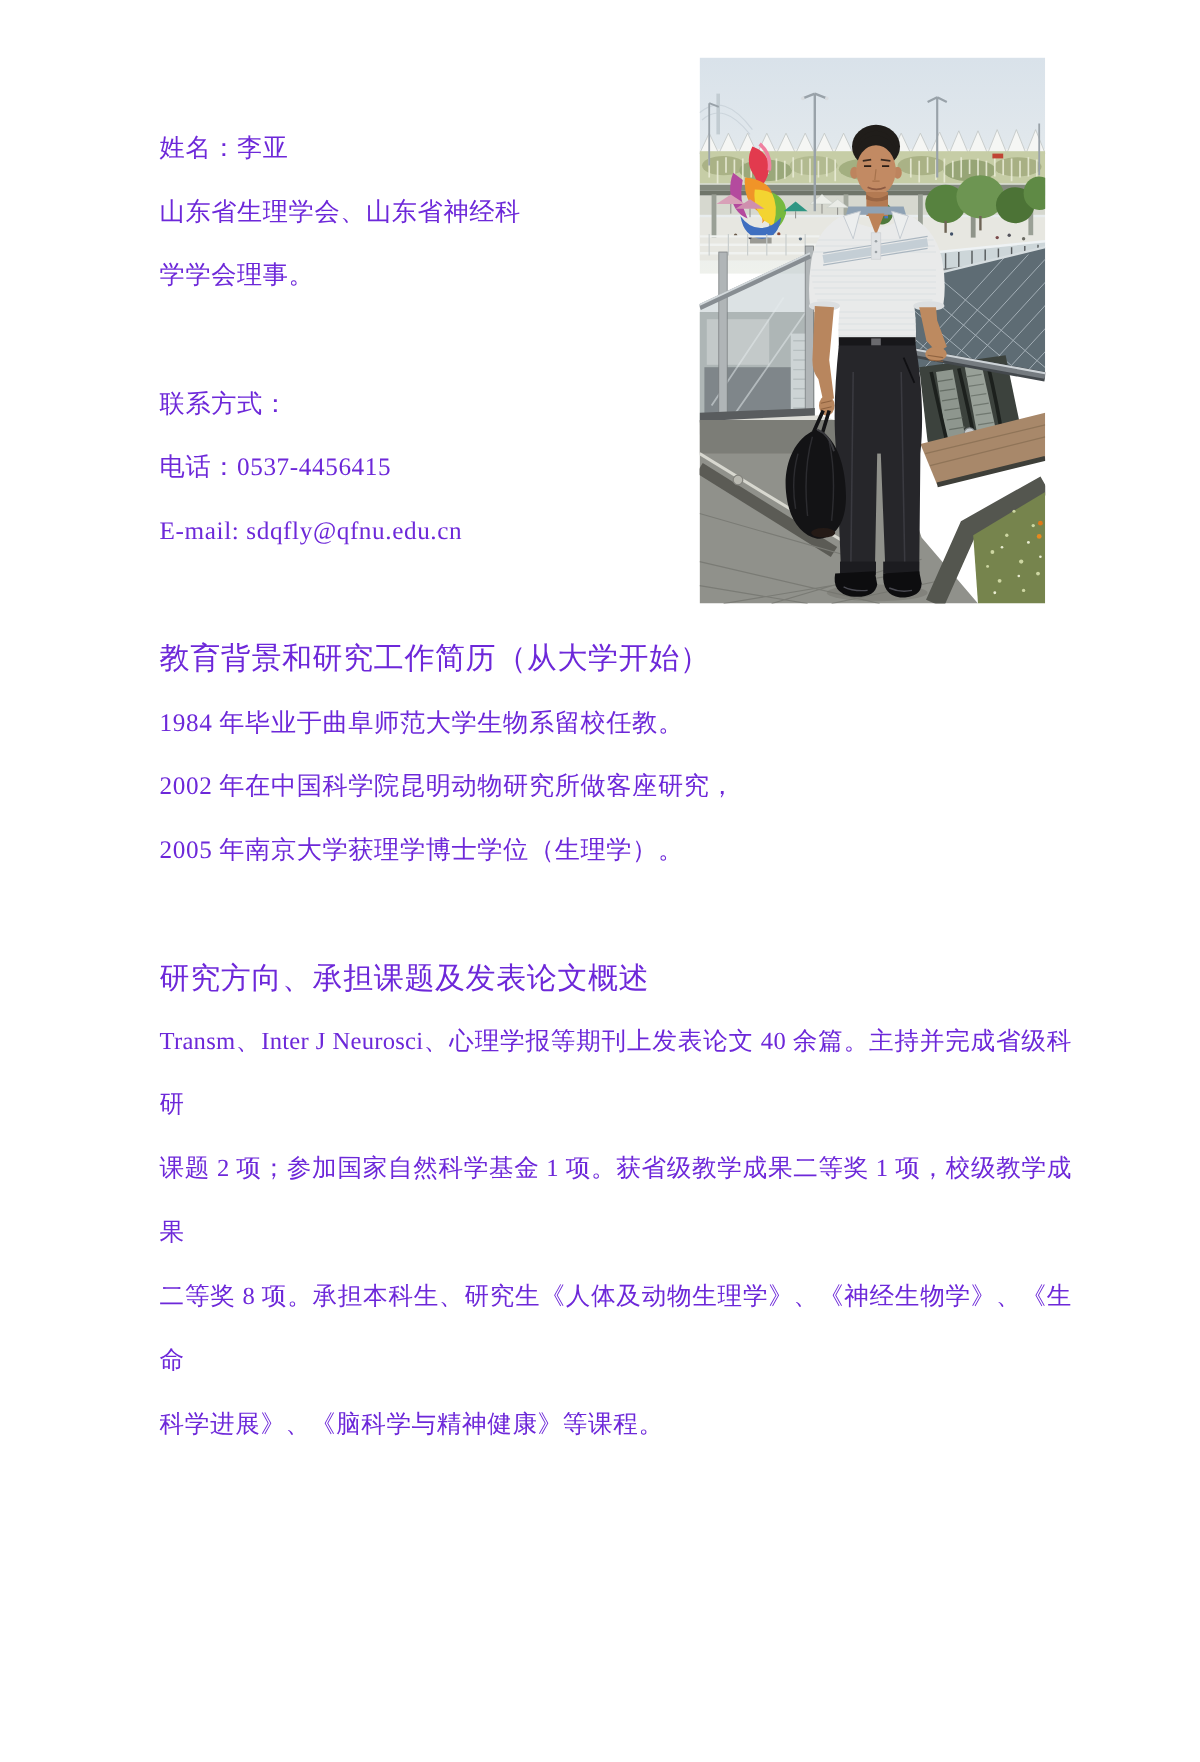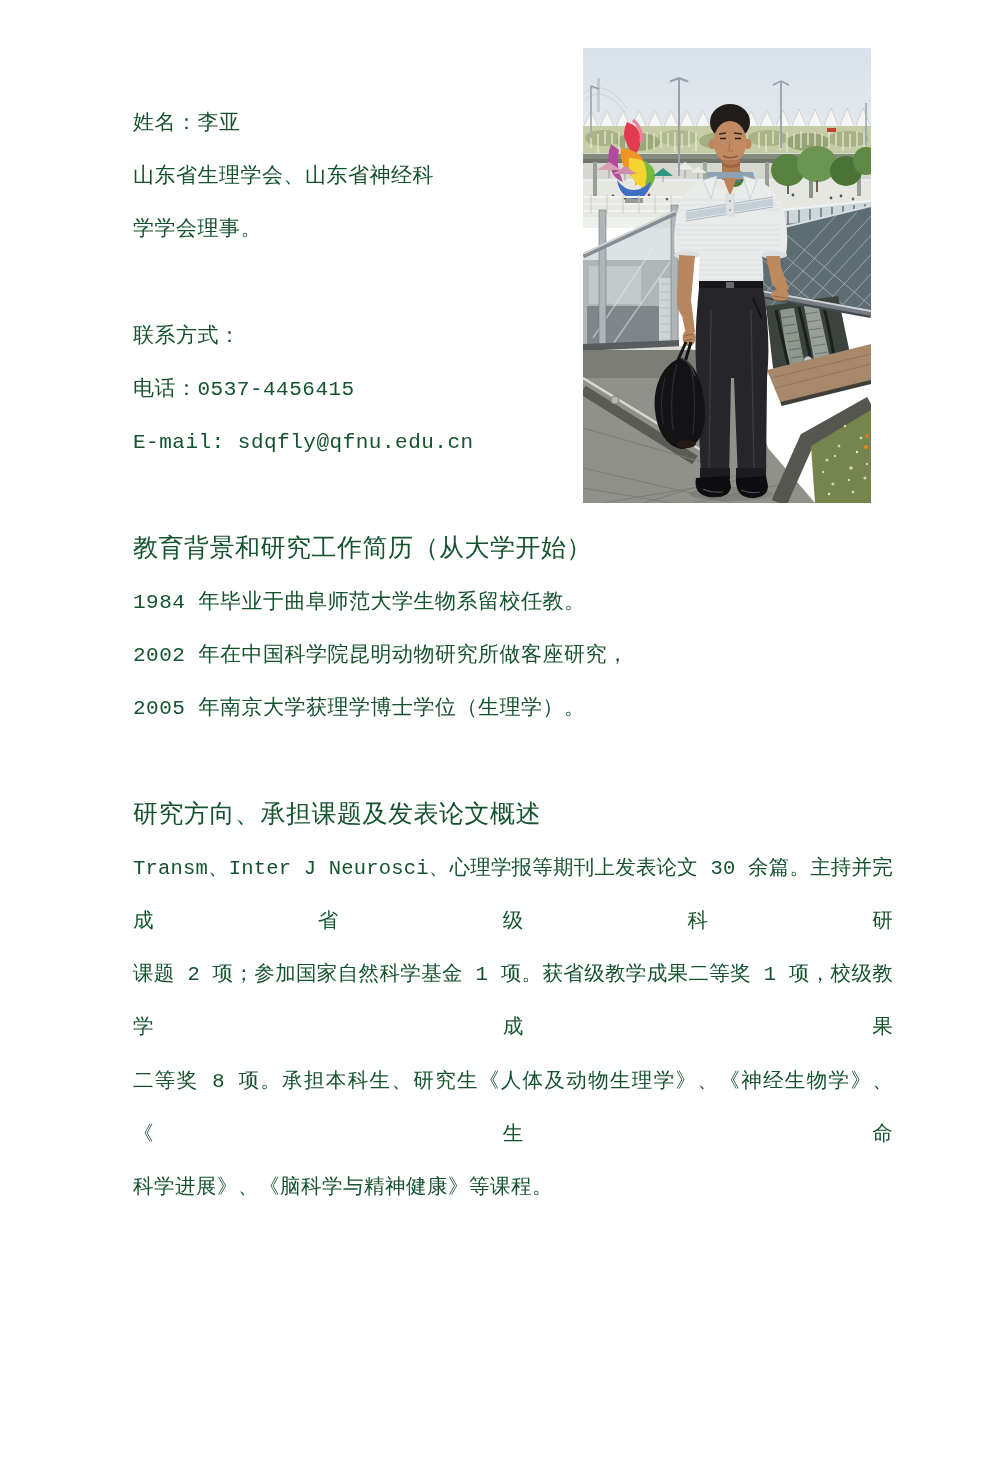--- a/index.html
+++ b/index.html
@@ -1,21 +1,21 @@
 <!DOCTYPE html>
 <html><head>
 <meta charset="utf-8">
 <style>
   html,body{margin:0;padding:0;background:#ffffff;}
   .page{
     position:relative;
     width:1000px;height:1396px;
     background:#ffffff;
-    font-family:Liberation Mono, monospace;
-    color:#14532d;
+    font-family:Liberation Serif, serif;
+    color:#6d28d9;
     overflow:hidden;
   }
   .text-col{
     position:absolute;
     left:133px;top:97px;
     width:760px;
   }
   .line{
     font-size:21px;
     line-height:53.2px;
@@ -62,21 +62,21 @@
     <div class="line">联系方式：</div>
     <div class="line">电话：0537-4456415</div>
     <div class="line">E-mail: sdqfly@qfnu.edu.cn</div>
     <div class="blank"></div>
     <div class="heading">教育背景和研究工作简历（从大学开始）</div>
     <div class="line">1984 年毕业于曲阜师范大学生物系留校任教。</div>
     <div class="line">2002 年在中国科学院昆明动物研究所做客座研究，</div>
     <div class="line">2005 年南京大学获理学博士学位（生理学）。</div>
     <div class="blank"></div>
     <div class="heading">研究方向、承担课题及发表论文概述</div>
-    <div class="just">Transm、Inter J Neurosci、心理学报等期刊上发表论文 30 余篇。主持并完成省级科研</div>
+    <div class="just">Transm、Inter J Neurosci、心理学报等期刊上发表论文 40 余篇。主持并完成省级科研</div>
     <div class="just">课题 2 项；参加国家自然科学基金 1 项。获省级教学成果二等奖 1 项，校级教学成果</div>
     <div class="just">二等奖 8 项。承担本科生、研究生《人体及动物生理学》、《神经生物学》、《生命</div>
     <div class="lastline">科学进展》、《脑科学与精神健康》等课程。</div>
   </div>
 
   <svg class="photo" viewBox="0 0 288 455" xmlns="http://www.w3.org/2000/svg">
     <defs>
       <linearGradient id="sky" x1="0" y1="0" x2="0" y2="1">
         <stop offset="0" stop-color="#d9e2ea"></stop>
         <stop offset="0.7" stop-color="#e7ecee"></stop>

